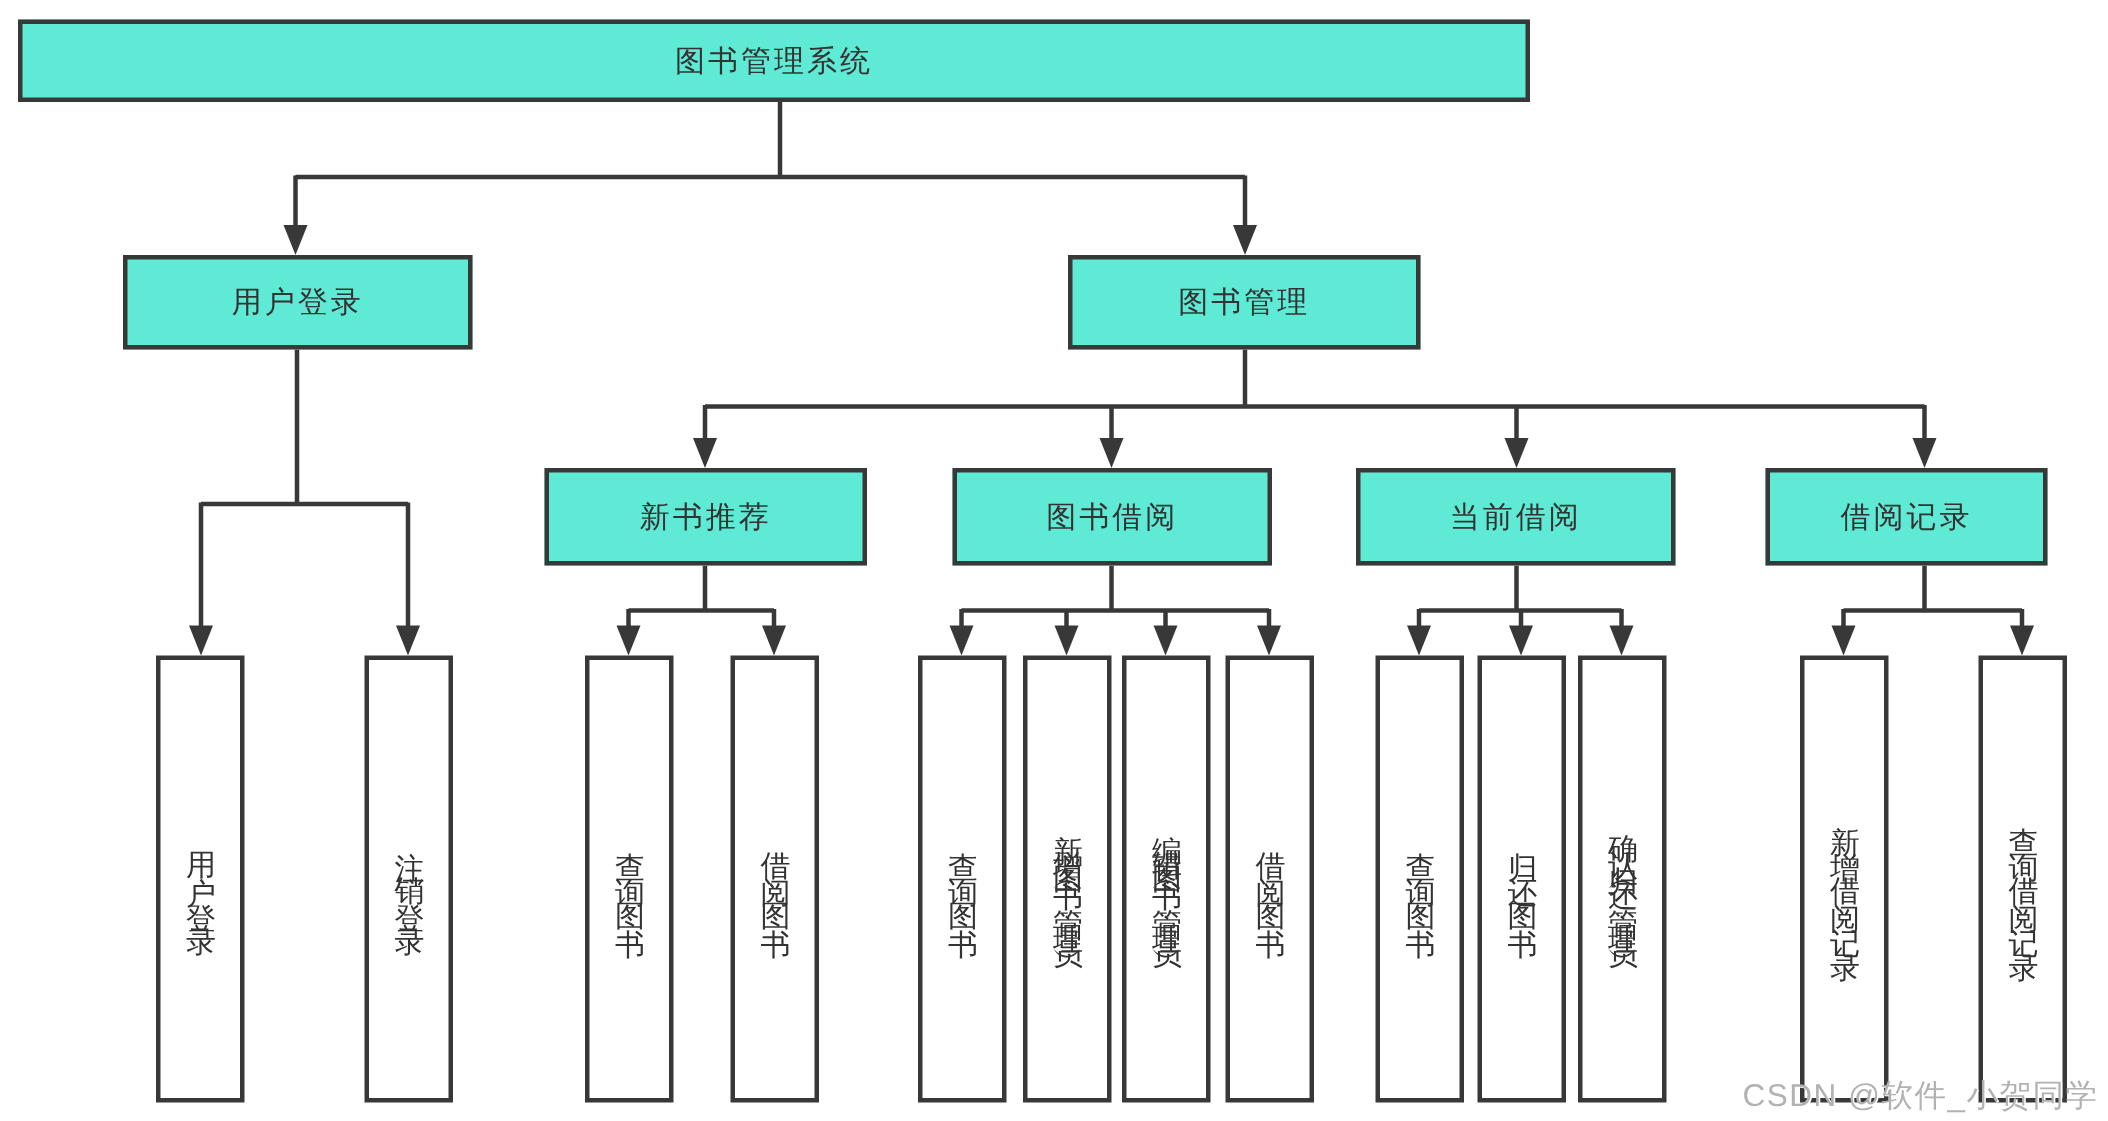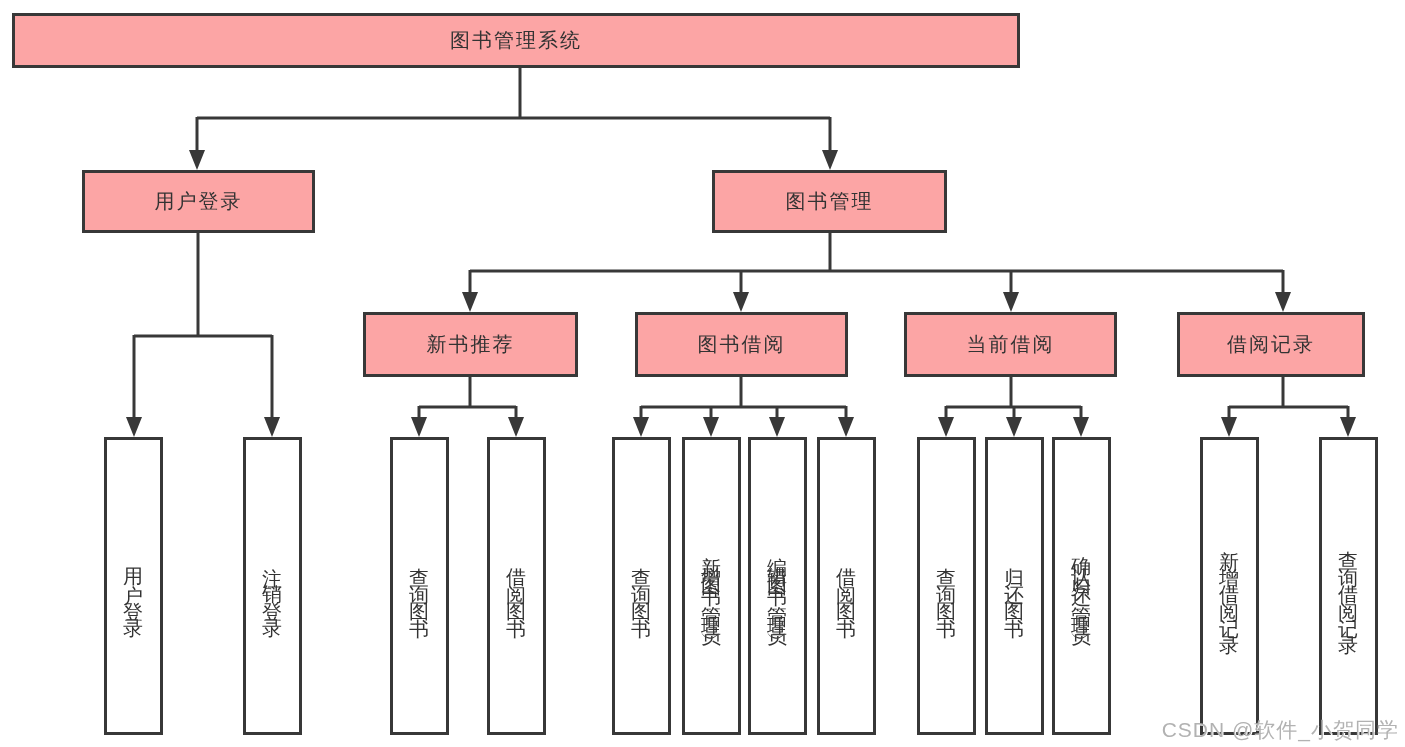--- a/index.html
+++ b/index.html
@@ -14,21 +14,21 @@
   .connectors {
     position: absolute;
     left: 0; top: 0;
     width: 1405px; height: 747px;
     pointer-events: none;
   }
   .node {
     position: absolute;
     box-sizing: border-box;
     border: 3px solid #383838;
-    background: #fca5a5;
+    background: #5eead4;
     display: flex;
     align-items: center;
     justify-content: center;
     color: #333333;
     font-size: 20px;
     letter-spacing: 2px;
   }
   .node-root   { left: 12px;   top: 13px;  width: 1008px; height: 55px; }
   .node-l2-a   { left: 82px;   top: 170px; width: 233px;  height: 63px; }
   .node-l2-b   { left: 712px;  top: 170px; width: 235px;  height: 63px; justify-content: center; }

